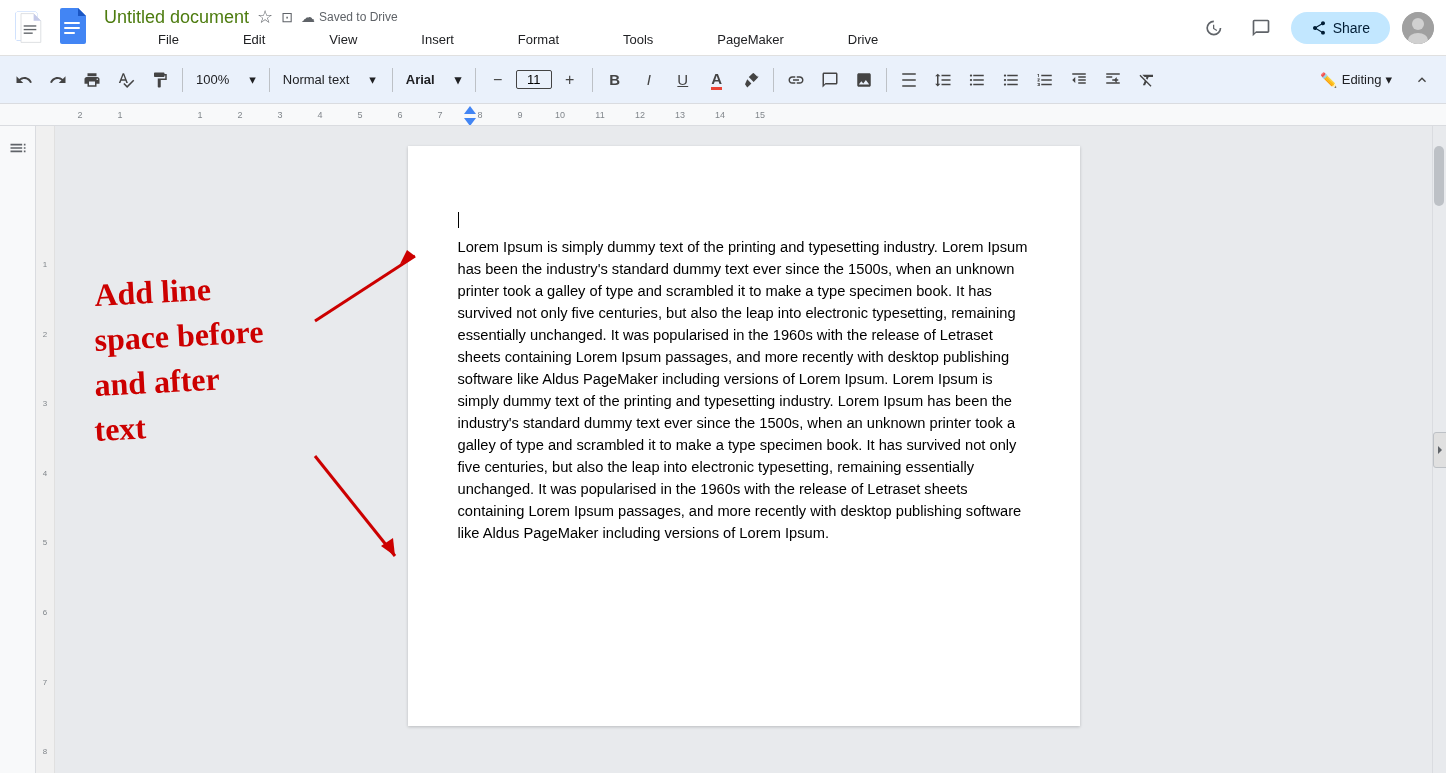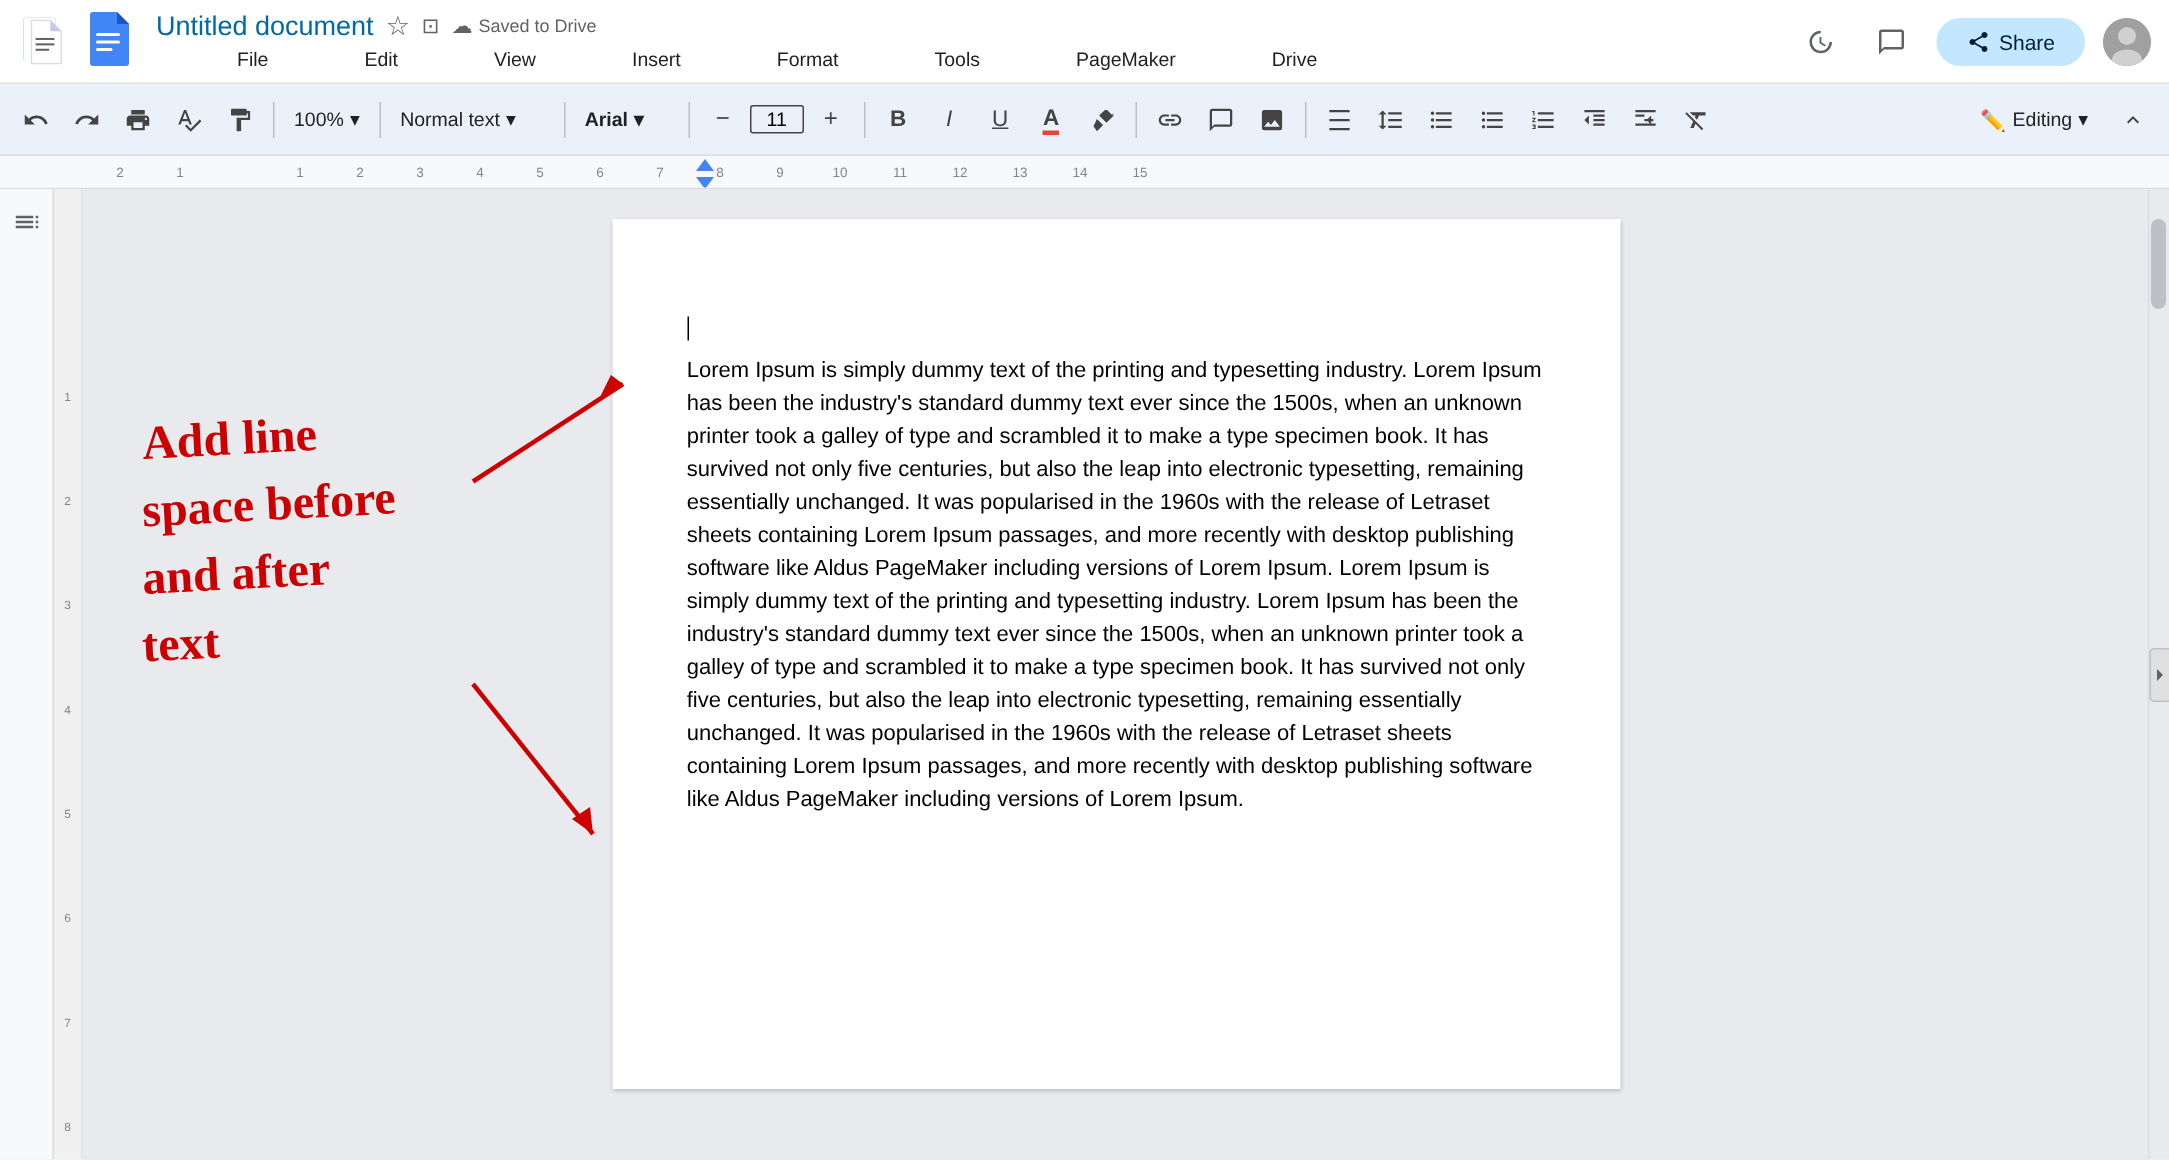--- a/index.html
+++ b/index.html
@@ -17,21 +17,21 @@
     #app-icon {
       width: 36px; height: 36px; margin-right: 10px; flex-shrink: 0;
     }
     .doc-title-area {
       display: flex; flex-direction: column; flex: 1;
     }
     .doc-title-row {
       display: flex; align-items: center; gap: 8px;
     }
     .doc-title {
-      font-size: 18px; color: #0369a1; font-weight: 400;
+      font-size: 18px; color: #4d7c0f; font-weight: 400;
     }
     .title-icon {
       color: #5f6368; font-size: 18px; cursor: pointer;
     }
     .cloud-status {
       font-size: 12px; color: #5f6368; display: flex; align-items: center; gap: 4px;
     }
     .menu-bar {
       display: flex; gap: 2px; margin-top: 2px;
     }
@@ -63,21 +63,21 @@
     }
     .tb-btn {
       height: 32px; min-width: 32px; display: flex; align-items: center; justify-content: center;
       border-radius: 4px; cursor: pointer; color: #444; font-size: 14px; padding: 0 4px;
     }
     .tb-separator {
       width: 1px; height: 24px; background: #bdc1c6; margin: 0 4px;
     }
     .tb-dropdown {
       display: flex; align-items: center; border: 1px solid transparent; border-radius: 4px;
-      padding: 2px 6px; cursor: pointer; font-size: 13px; color: #202124; gap: 4px; height: 32px;
+      padding: 2px 6px; cursor: pointer; font-size: 13px; color: #202124; gap: 20px; height: 32px;
     }
     .tb-num {
       border: 1px solid #444; border-radius: 2px; padding: 1px 6px; font-size: 13px;
       min-width: 36px; text-align: center;
     }
     .tb-bold { font-weight: bold; font-size: 15px; }
     .tb-italic { font-style: italic; font-size: 15px; }
     .tb-underline { text-decoration: underline; font-size: 15px; }
     .editing-btn {
       display: flex; align-items: center; gap: 4px; border-radius: 20px;

